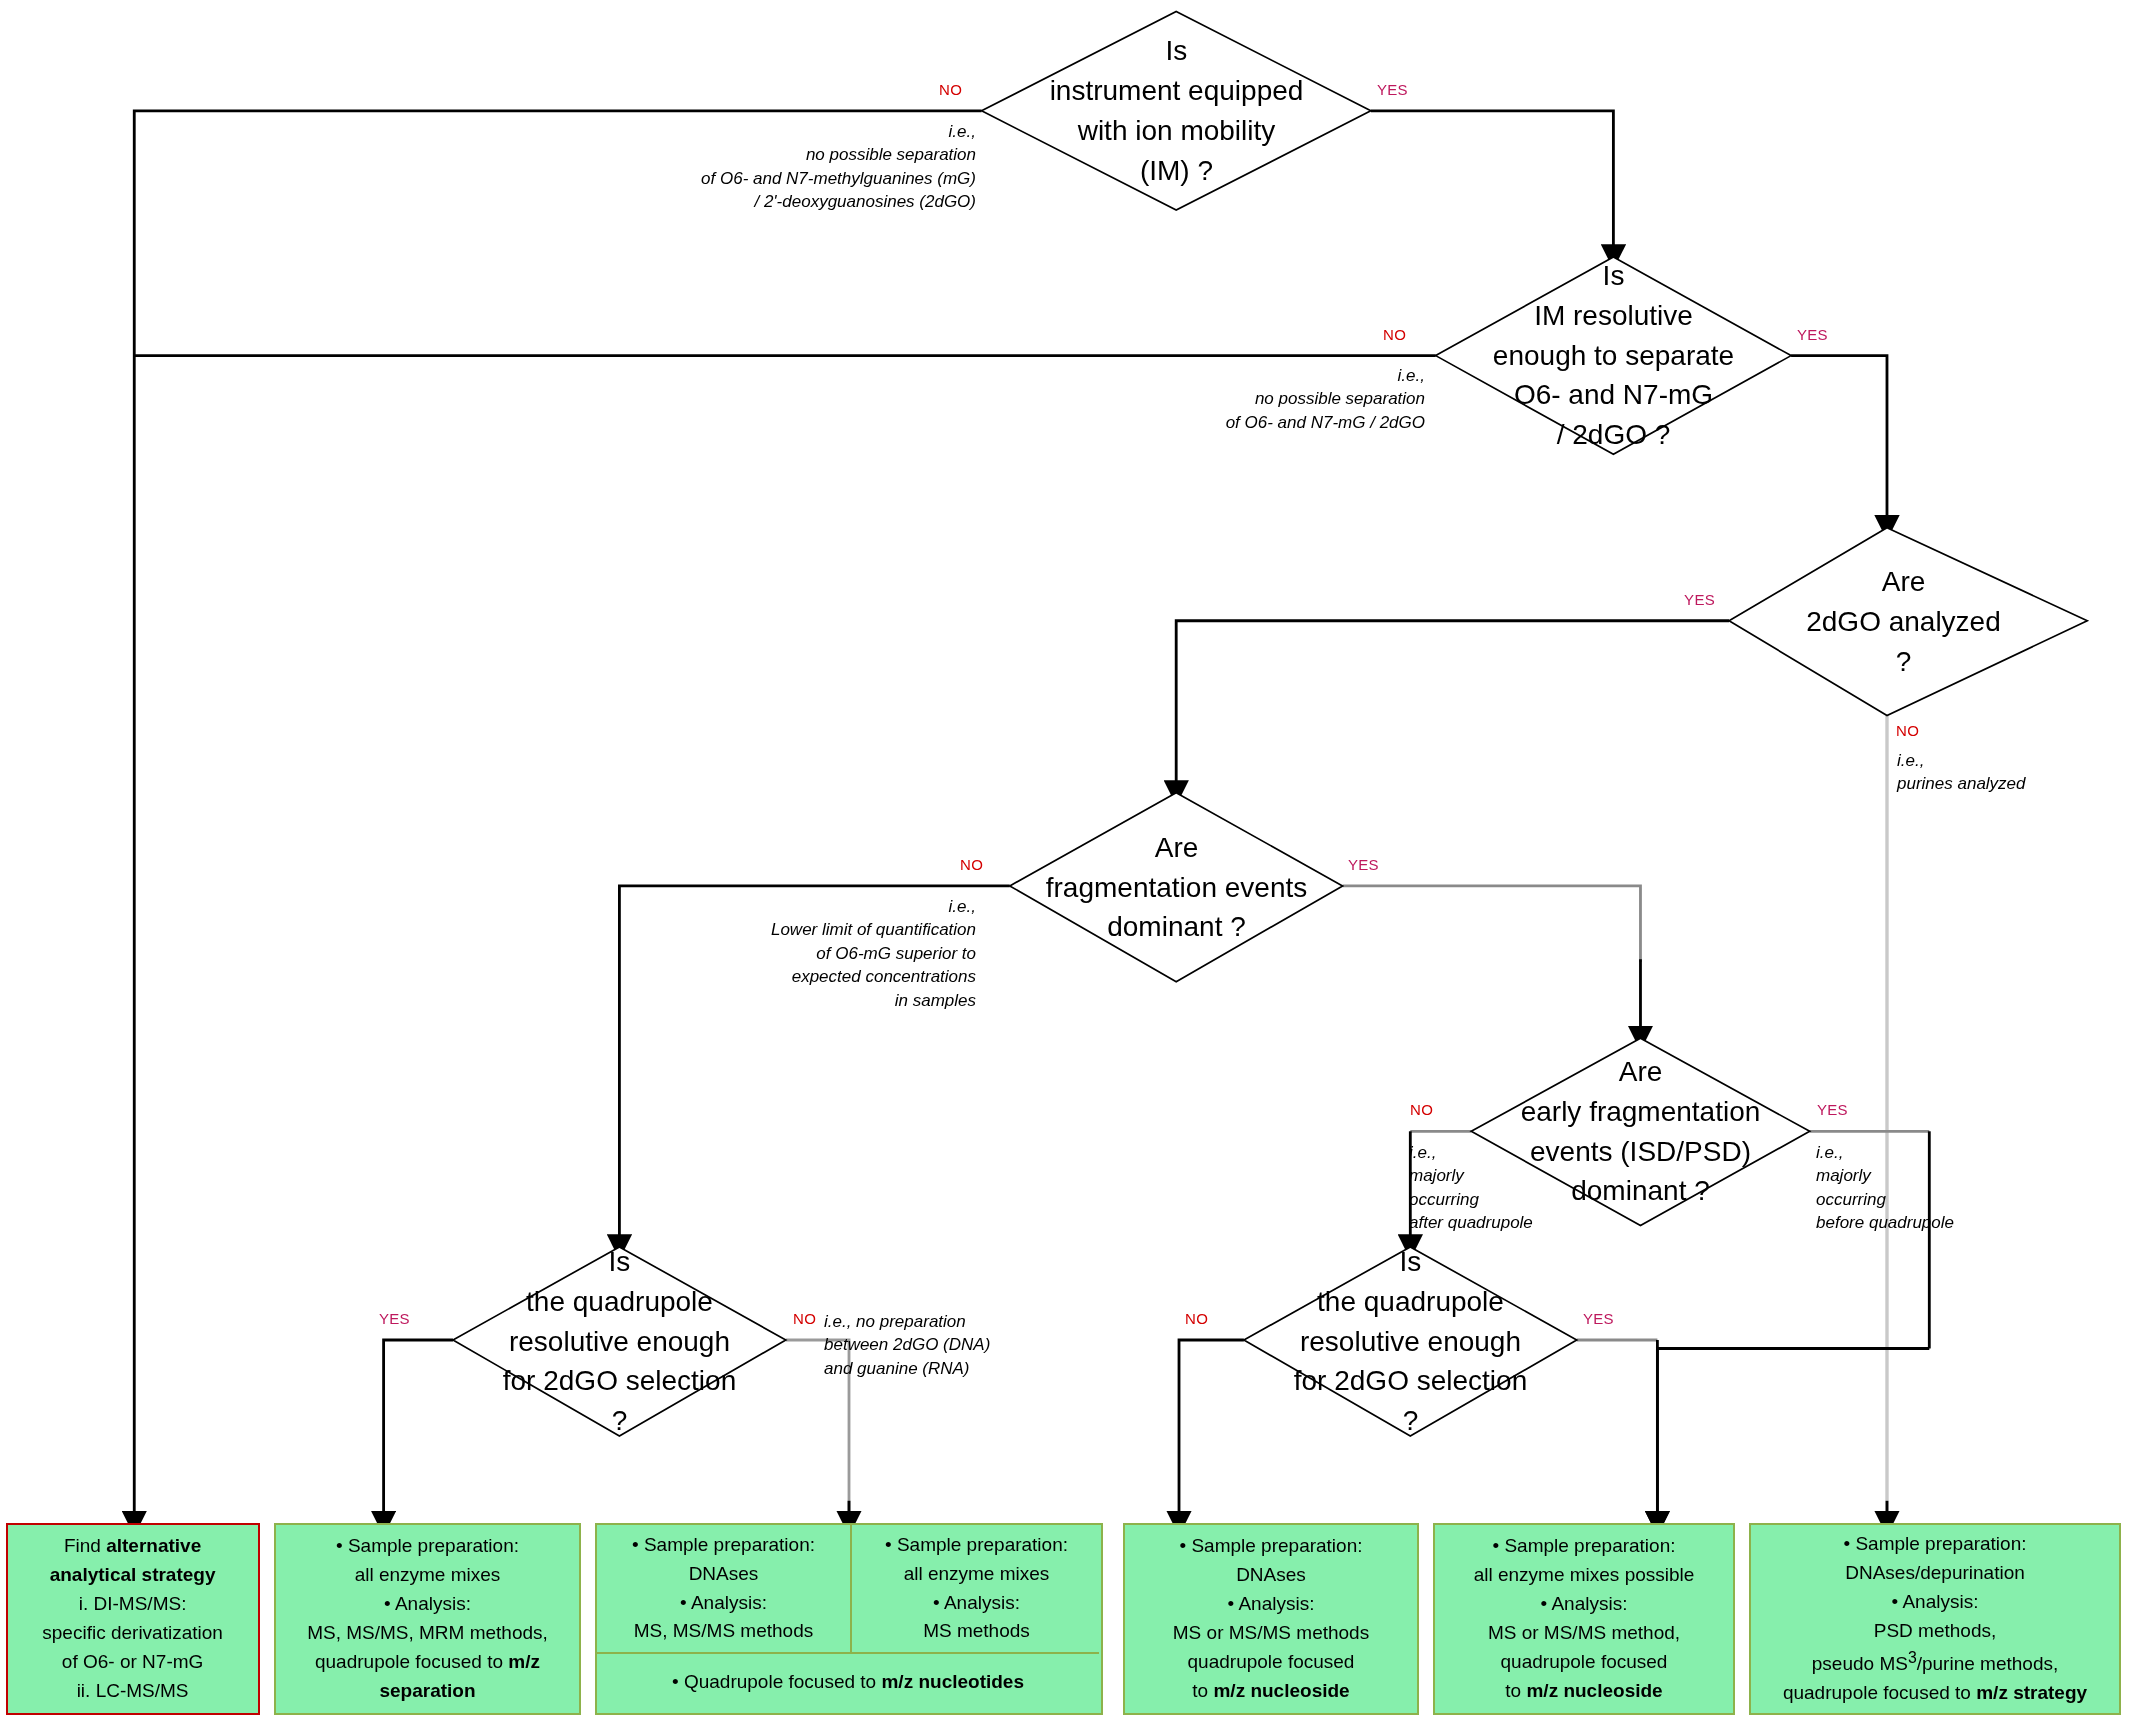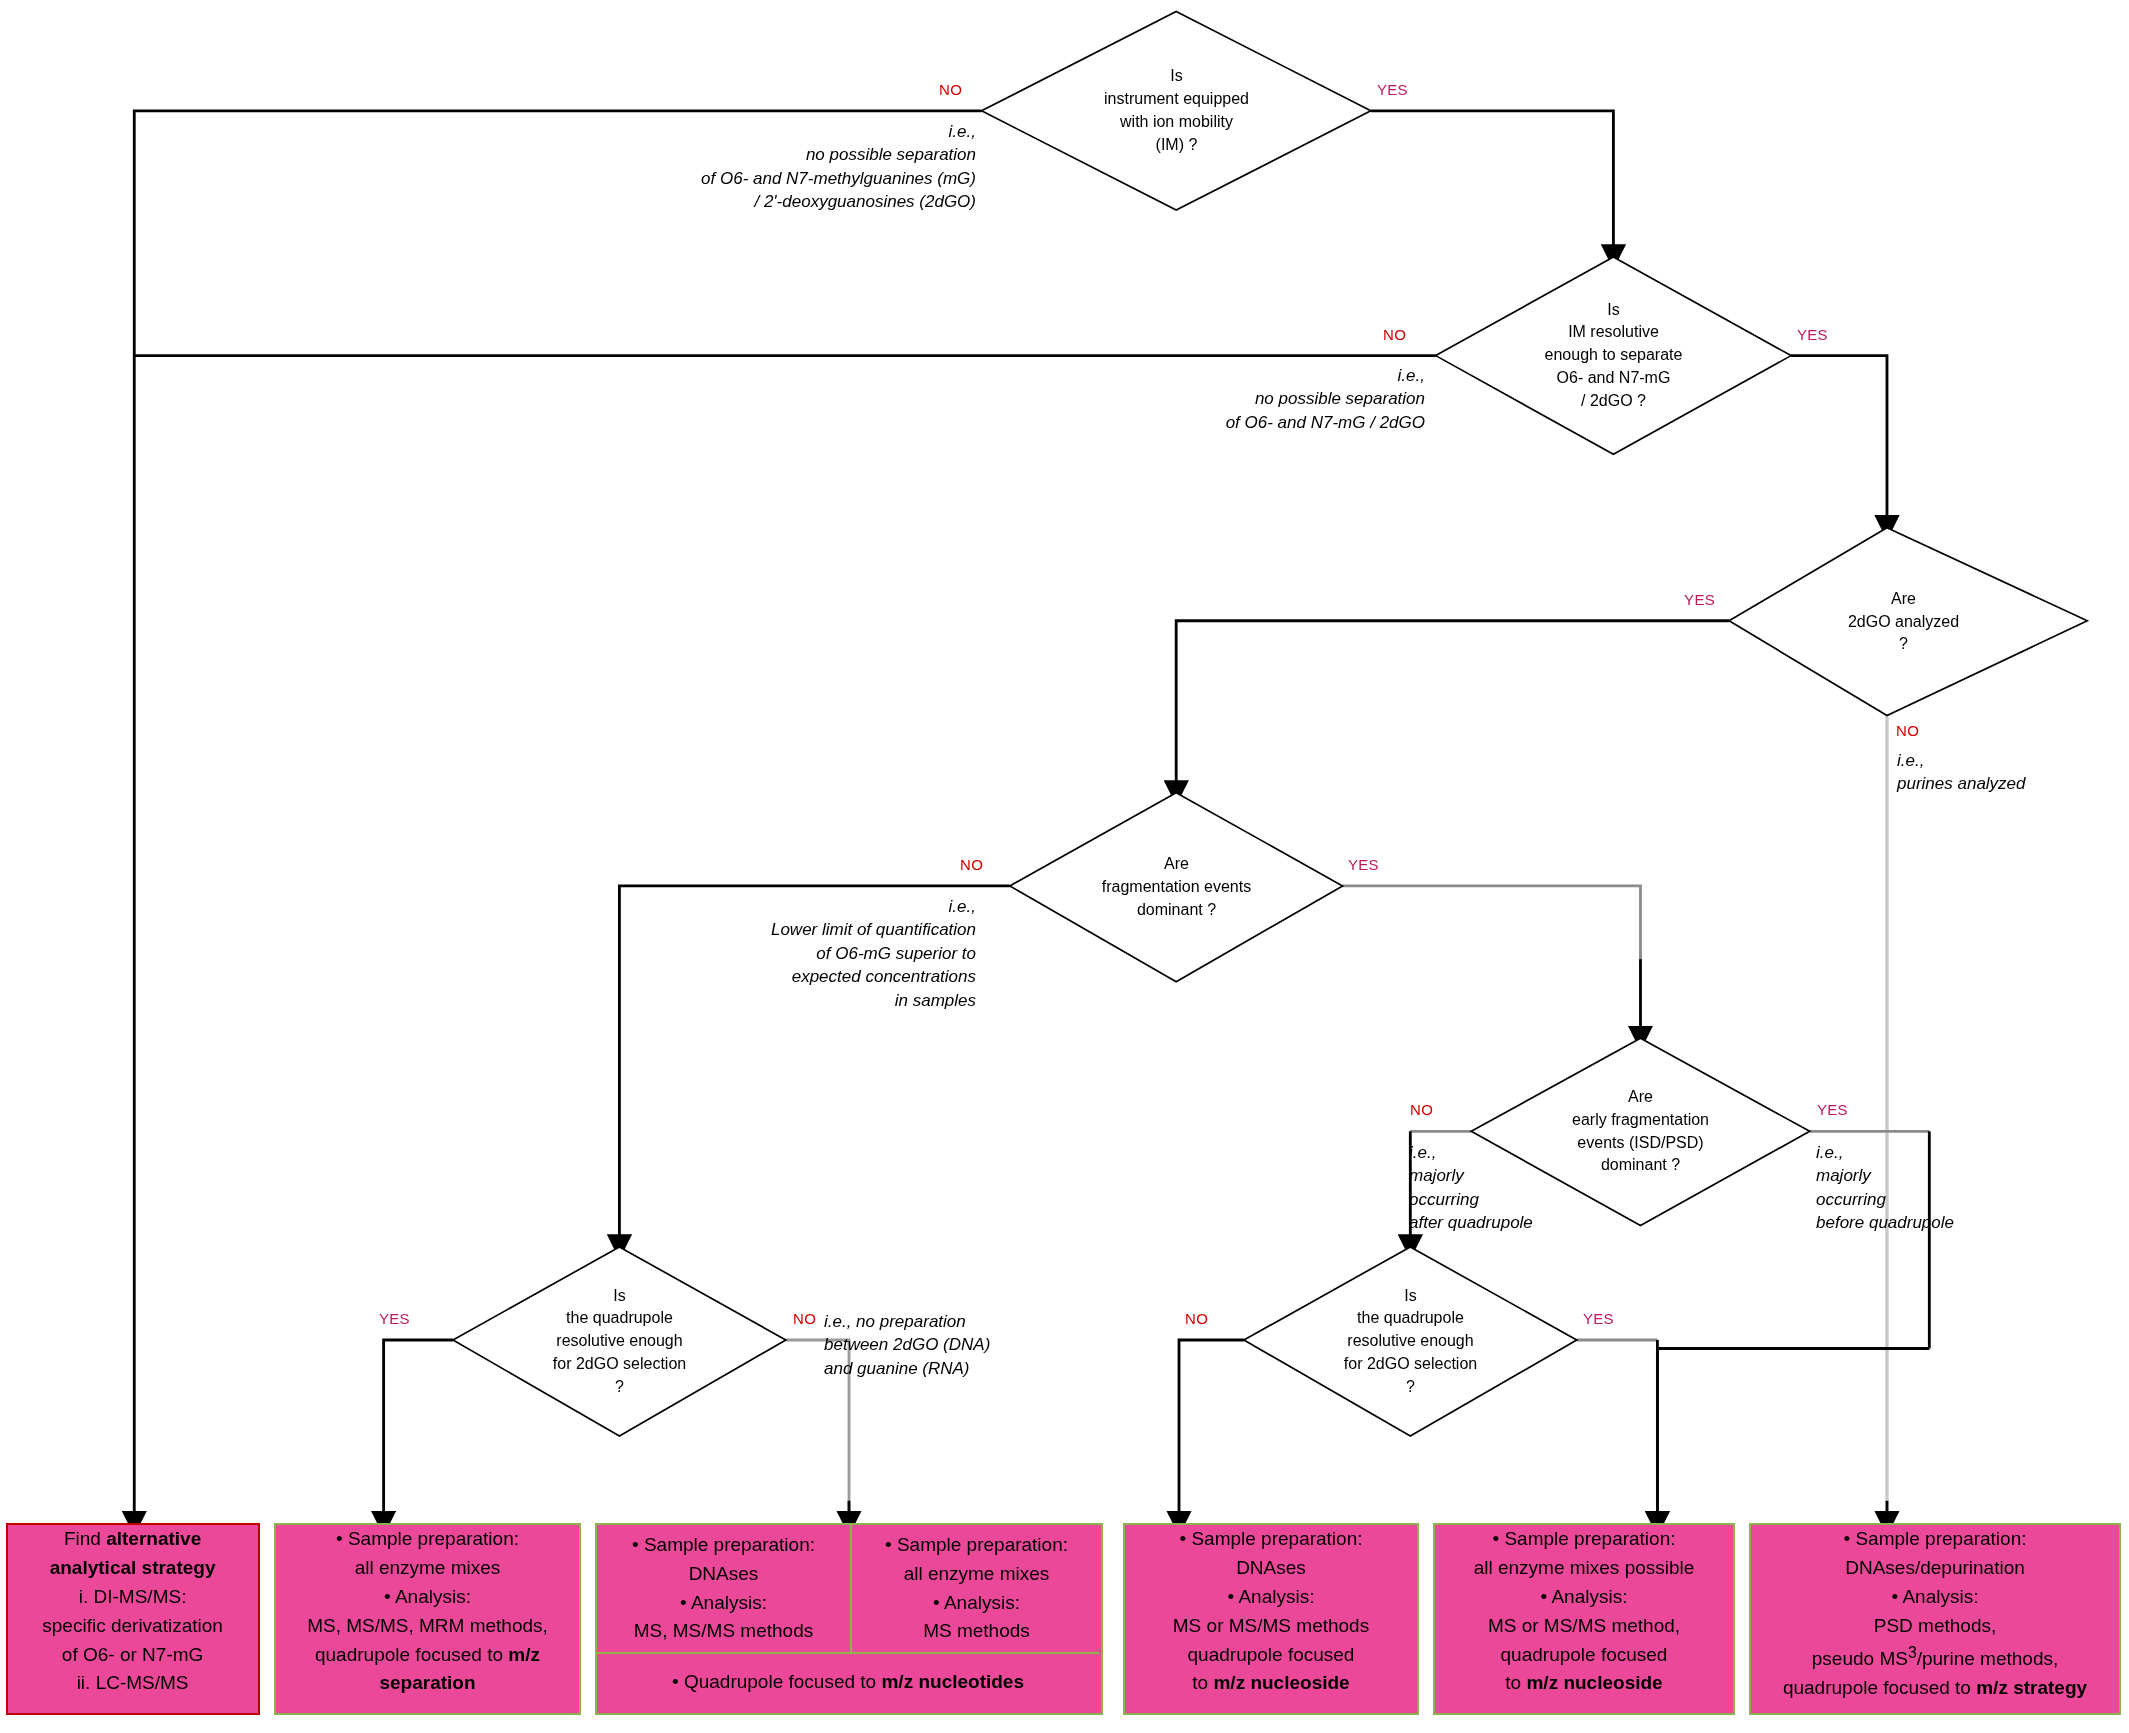--- a/index.html
+++ b/index.html
@@ -4,35 +4,35 @@
 <style>
   html,body{margin:0;padding:0;background:#ffffff;}
   body{font-family:"Liberation Sans", sans-serif;}
   #stage{position:relative;width:2129px;height:1734px;background:#fff;overflow:hidden;}
   svg.lines{position:absolute;left:0;top:0;width:2129px;height:1734px;pointer-events:none;}
 
   .node{position:absolute;box-sizing:border-box;}
 
   
   .diamond{display:flex;align-items:center;justify-content:center;text-align:center;}
-  .diamond .dtext{position:relative;z-index:2;font-size:16px;line-height:1.42;color:#000;white-space:pre-line;}
+  .diamond .dtext{position:relative;z-index:2;font-size:28px;line-height:1.42;color:#000;white-space:pre-line;}
 
   
   .branchlabel{position:absolute;font-size:15px;font-weight:normal;letter-spacing:0.3px;}
   .yes{color:#be185d;}
   .no{color:#d40000;}
 
   
   .note{position:absolute;font-size:17px;font-style:italic;line-height:1.38;color:#000;white-space:pre-line;}
   .note.r{text-align:right;}
   .note.l{text-align:left;}
 
   
-  .obox{position:absolute;box-sizing:border-box;background:#ec4899;border:2.8px solid #8db24b;
-        display:flex;flex-direction:column;align-items:center;justify-content:flex-start;text-align:center;}
+  .obox{position:absolute;box-sizing:border-box;background:#86efac;border:2.8px solid #8db24b;
+        display:flex;flex-direction:column;align-items:center;justify-content:center;text-align:center;}
   .obox.red{border-color:#c00000;}
   .obox .btext{font-size:19px;line-height:1.52;color:#000;white-space:pre-line;padding:0 5.6px;}
   .obox .btext b{font-weight:bold;}
   .split{position:absolute;box-sizing:border-box;}
   .split .cell{position:absolute;box-sizing:border-box;display:flex;align-items:center;justify-content:center;text-align:center;}
   .sep-v{position:absolute;background:#8db24b;}
   .sep-h{position:absolute;background:#8db24b;}
 </style>
 </head>
 <body>

